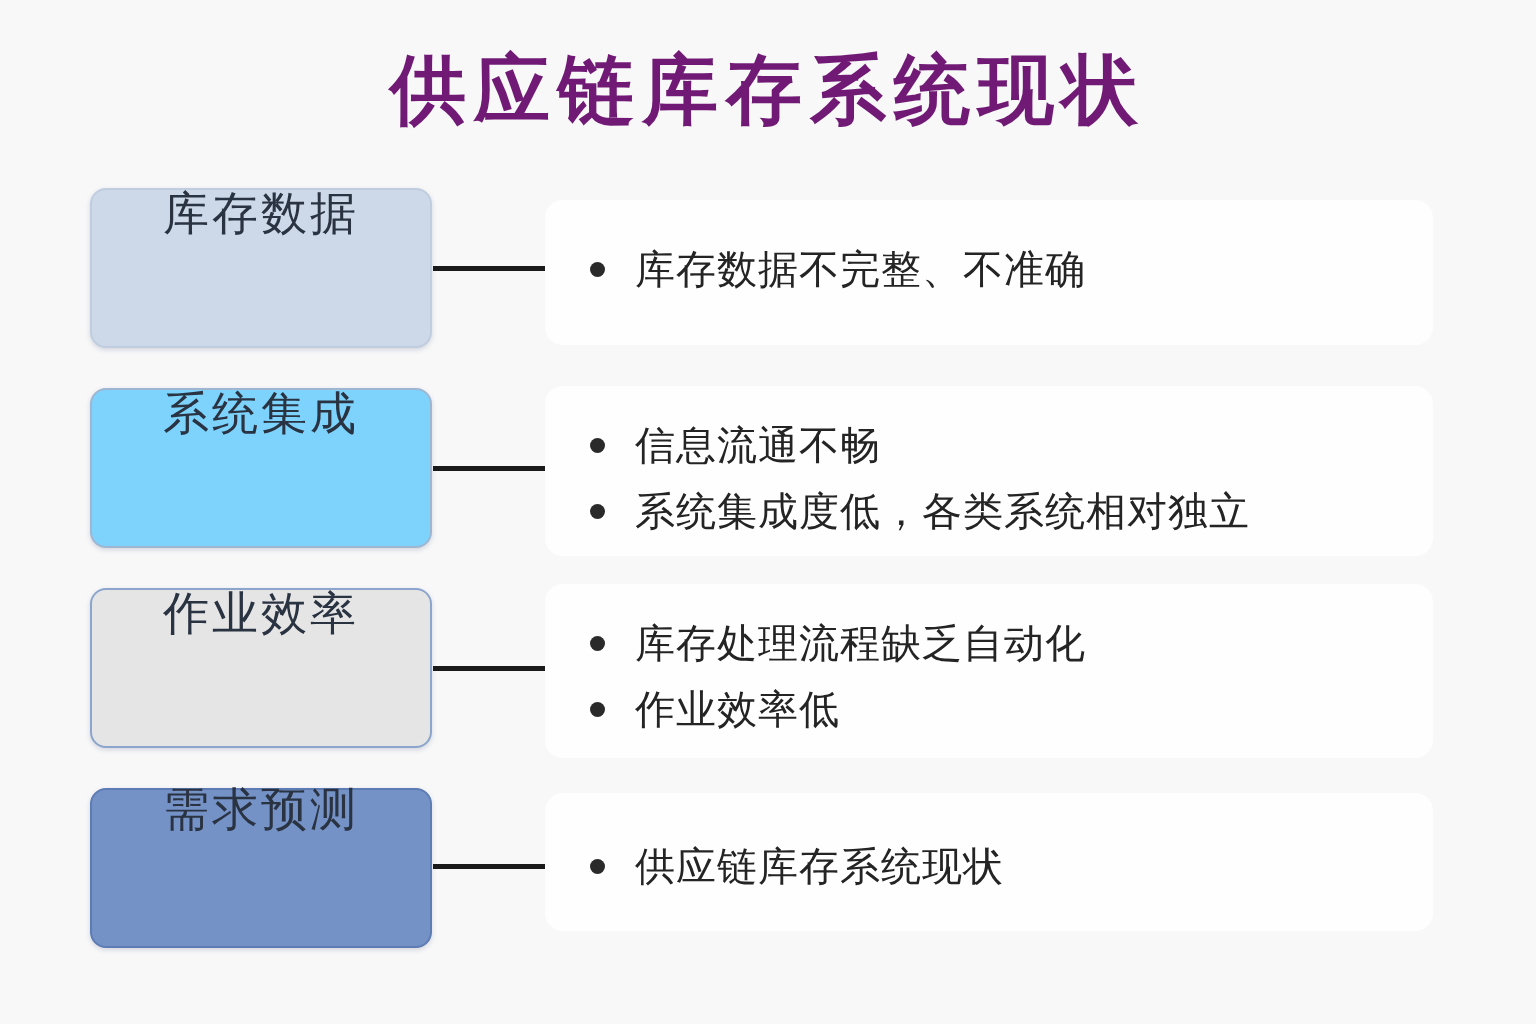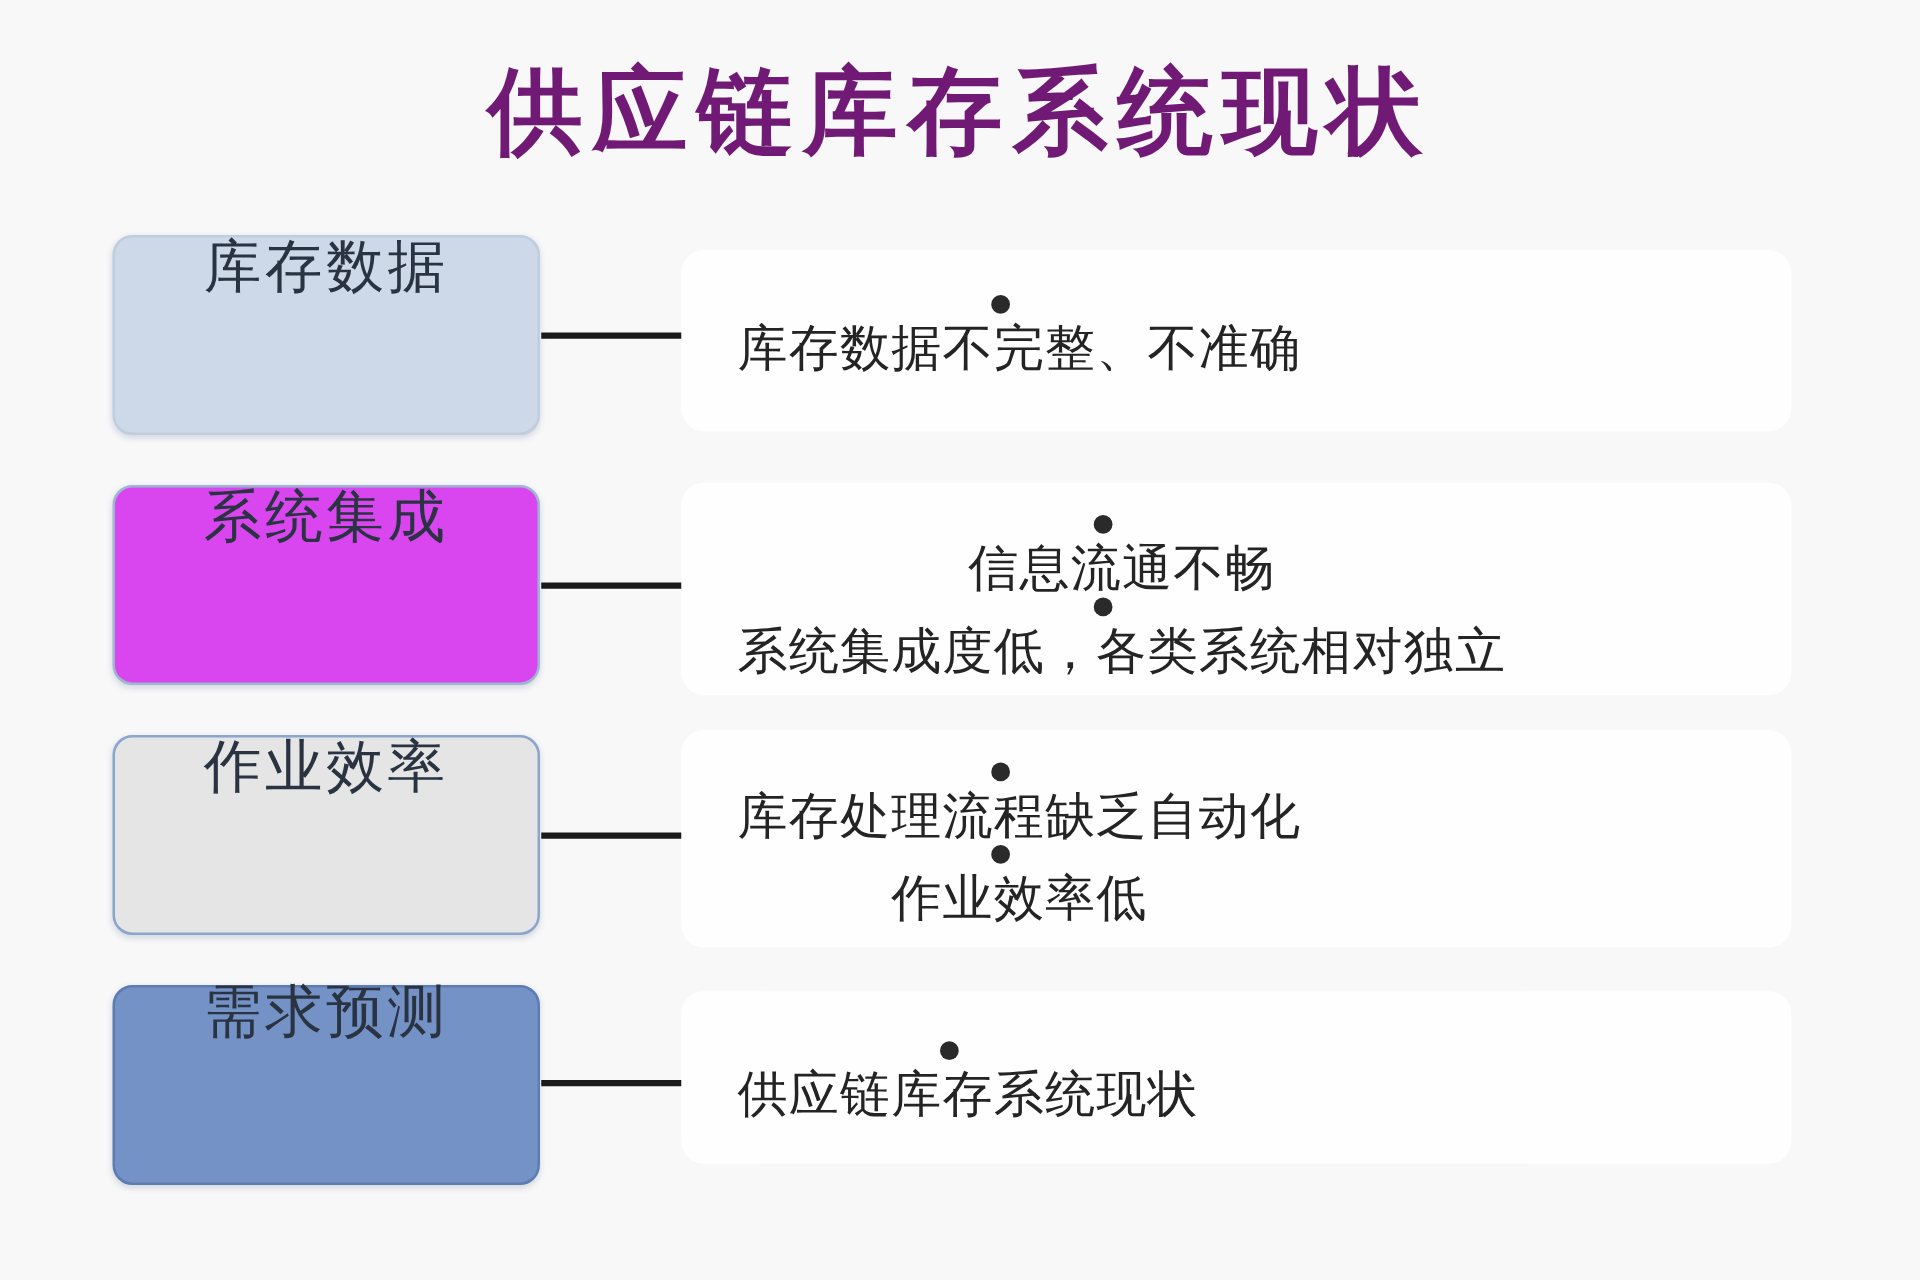--- a/index.html
+++ b/index.html
@@ -55,21 +55,20 @@
     list-style: none;
   }
   .bullets.g1 { top: 236px; }
   .bullets.g2 { top: 412px; }
   .bullets.g3 { top: 610px; }
   .bullets.g4 { top: 833px; }
   .bullets li {
     display: flex; align-items: center; height: 66px;
     font-size: 40px; color: #242424; letter-spacing: 1px;
     white-space: nowrap;
-    flex-direction: column;
   }
   .dot {
     flex: none; width: 15px; height: 15px; border-radius: 50%;
     background: #2a2a2a; margin-right: 30px;
   }
 </style>
 </head>
 <body style="background: rgb(248, 248, 249);">
 
 <div class="panel p1"></div>
@@ -83,21 +82,21 @@
   <span class="box-label">库存数据</span>
 </div>
 <div class="connector c1" style="background: rgb(26, 26, 26);"></div>
 <ul class="bullets g1">
   <li>
     <span class="dot"></span>
     <span>库存数据不完整、不准确</span>
   </li>
 </ul>
 
-<div class="box b2" style="background: #d946ef; border-color: rgb(159, 182, 210);">
+<div class="box b2" style="background: #7dd3fc; border-color: rgb(159, 182, 210);">
   <span class="box-label">系统集成</span>
 </div>
 <div class="connector c2" style="background: rgb(26, 26, 26);"></div>
 <ul class="bullets g2">
   <li>
     <span class="dot"></span>
     <span>信息流通不畅</span>
   </li>
   <li>
     <span class="dot"></span>

